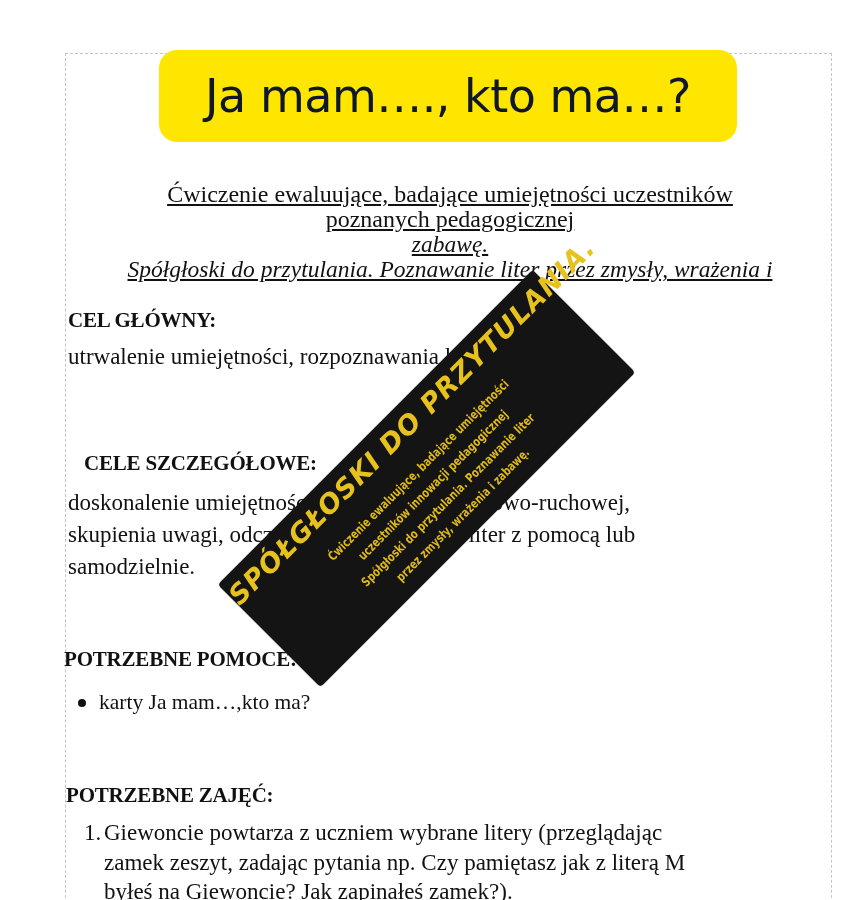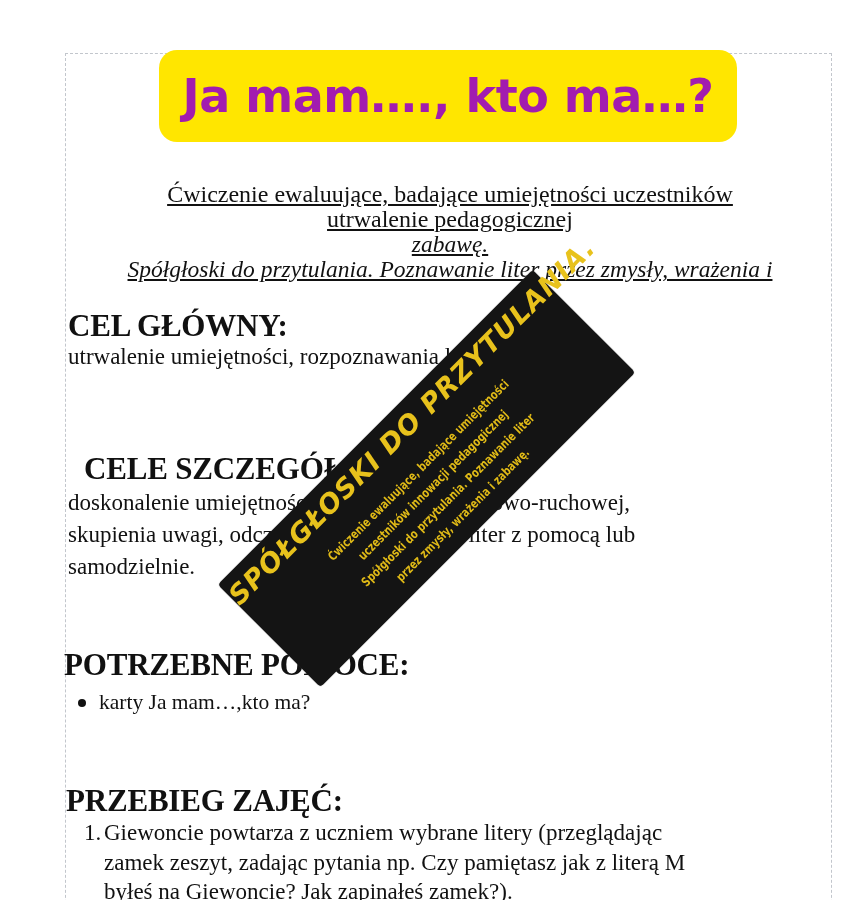--- a/index.html
+++ b/index.html
@@ -12,30 +12,30 @@
     position: absolute; left: 65px; top: 53px; width: 767px; height: 900px;
     border-left: 1.5px dashed #c2c6cc; border-top: 1.5px dashed #c2c6cc; border-right: 1.5px dashed #c2c6cc;
     box-sizing: border-box;
   }
   .title-banner {
     position: absolute; left: 159px; top: 50px; width: 578px; height: 92px;
     background: #ffe600; border-radius: 18px;
     display: flex; align-items: center; justify-content: center;
   }
   .title-text {
-    font-family: "DejaVu Sans", sans-serif; font-weight: bold; font-size: 46px;
-    color: #a21caf; letter-spacing: -0.5px; white-space: nowrap;
+    font-family: "DejaVu Sans", sans-serif; font-weight: normal; font-size: 46px;
+    color: #0f172a; letter-spacing: -0.5px; white-space: nowrap;
   }
   .subtitle {
     position: absolute; left: 70px; width: 760px; top: 182px;
     text-align: center; font-size: 24px; line-height: 25px; text-decoration: underline;
   }
   .subtitle .it { font-style: italic; font-size: 23.5px; }
   .section-heading {
-    position: absolute; font-weight: bold; font-size: 31px; white-space: nowrap;
+    position: absolute; font-weight: bold; font-size: 21px; white-space: nowrap;
     letter-spacing: -0.2px;
   }
   .body-text {
     position: absolute; left: 68px; font-size: 23px; line-height: 32px; white-space: nowrap;
   }
   .bullet-row { position: absolute; left: 78px; top: 690px; font-size: 21.5px; display: flex; align-items: center; white-space: nowrap; text-align: right; }
   .bullet-dot { width: 8px; height: 8px; border-radius: 50%; background: #111; margin-right: 13px; }
   .ol-row { position: absolute; left: 104px; font-size: 23px; white-space: nowrap; }
   .ol-num { position: absolute; left: -20px; }
   .sticker {
@@ -61,40 +61,40 @@
 <body>
 
 <div class="page-frame"></div>
 
 <div class="title-banner">
   <span class="title-text">Ja mam…., kto ma…?</span>
 </div>
 
 <div class="subtitle">
   <div>Ćwiczenie ewaluujące, badające umiejętności uczestników</div>
-  <div>utrwalenie pedagogicznej</div>
+  <div>poznanych pedagogicznej</div>
   <div class="it">zabawę.</div>
   <div class="it">Spółgłoski do przytulania. Poznawanie liter przez zmysły, wrażenia i</div>
 </div>
 
 <div class="section-heading" style="left:68px; top:308px;">CEL GŁÓWNY:</div>
 <div class="body-text" style="top:341px;">utrwalenie umiejętności, rozpoznawania liter.</div>
 
 <div class="section-heading" style="left:84px; top:451px;">CELE SZCZEGÓŁOWE:</div>
 <div class="body-text" style="top:487px;">doskonalenie umiejętności koordynacji wzrokowo-ruchowej,</div>
 <div class="body-text" style="top:519px;">skupienia uwagi, odczytywania poznanych liter z pomocą lub</div>
 <div class="body-text" style="top:551px;text-align:right;">samodzielnie.</div>
 
 <div class="section-heading" style="left:64px; top:647px;">POTRZEBNE POMOCE:</div>
 <div class="bullet-row">
   <span class="bullet-dot"></span>
   <span>karty Ja mam…,kto ma?</span>
 </div>
 
-<div class="section-heading" style="left:66px; top:783px;">PRZEBIEG ZAJĘĆ:</div>
+<div class="section-heading" style="left:66px; top:783px;">POTRZEBNE ZAJĘĆ:</div>
 <div class="ol-row" style="top:820px;">
   <span class="ol-num">1.</span>
   <span>Giewoncie powtarza z uczniem wybrane litery (przeglądając</span>
 </div>
 <div class="ol-row" style="top:850px;">
   <span>zamek zeszyt, zadając pytania np. Czy pamiętasz jak z literą M</span>
 </div>
 <div class="ol-row" style="top:879px;">
   <span>byłeś na Giewoncie? Jak zapinałeś zamek?).</span>
 </div>

